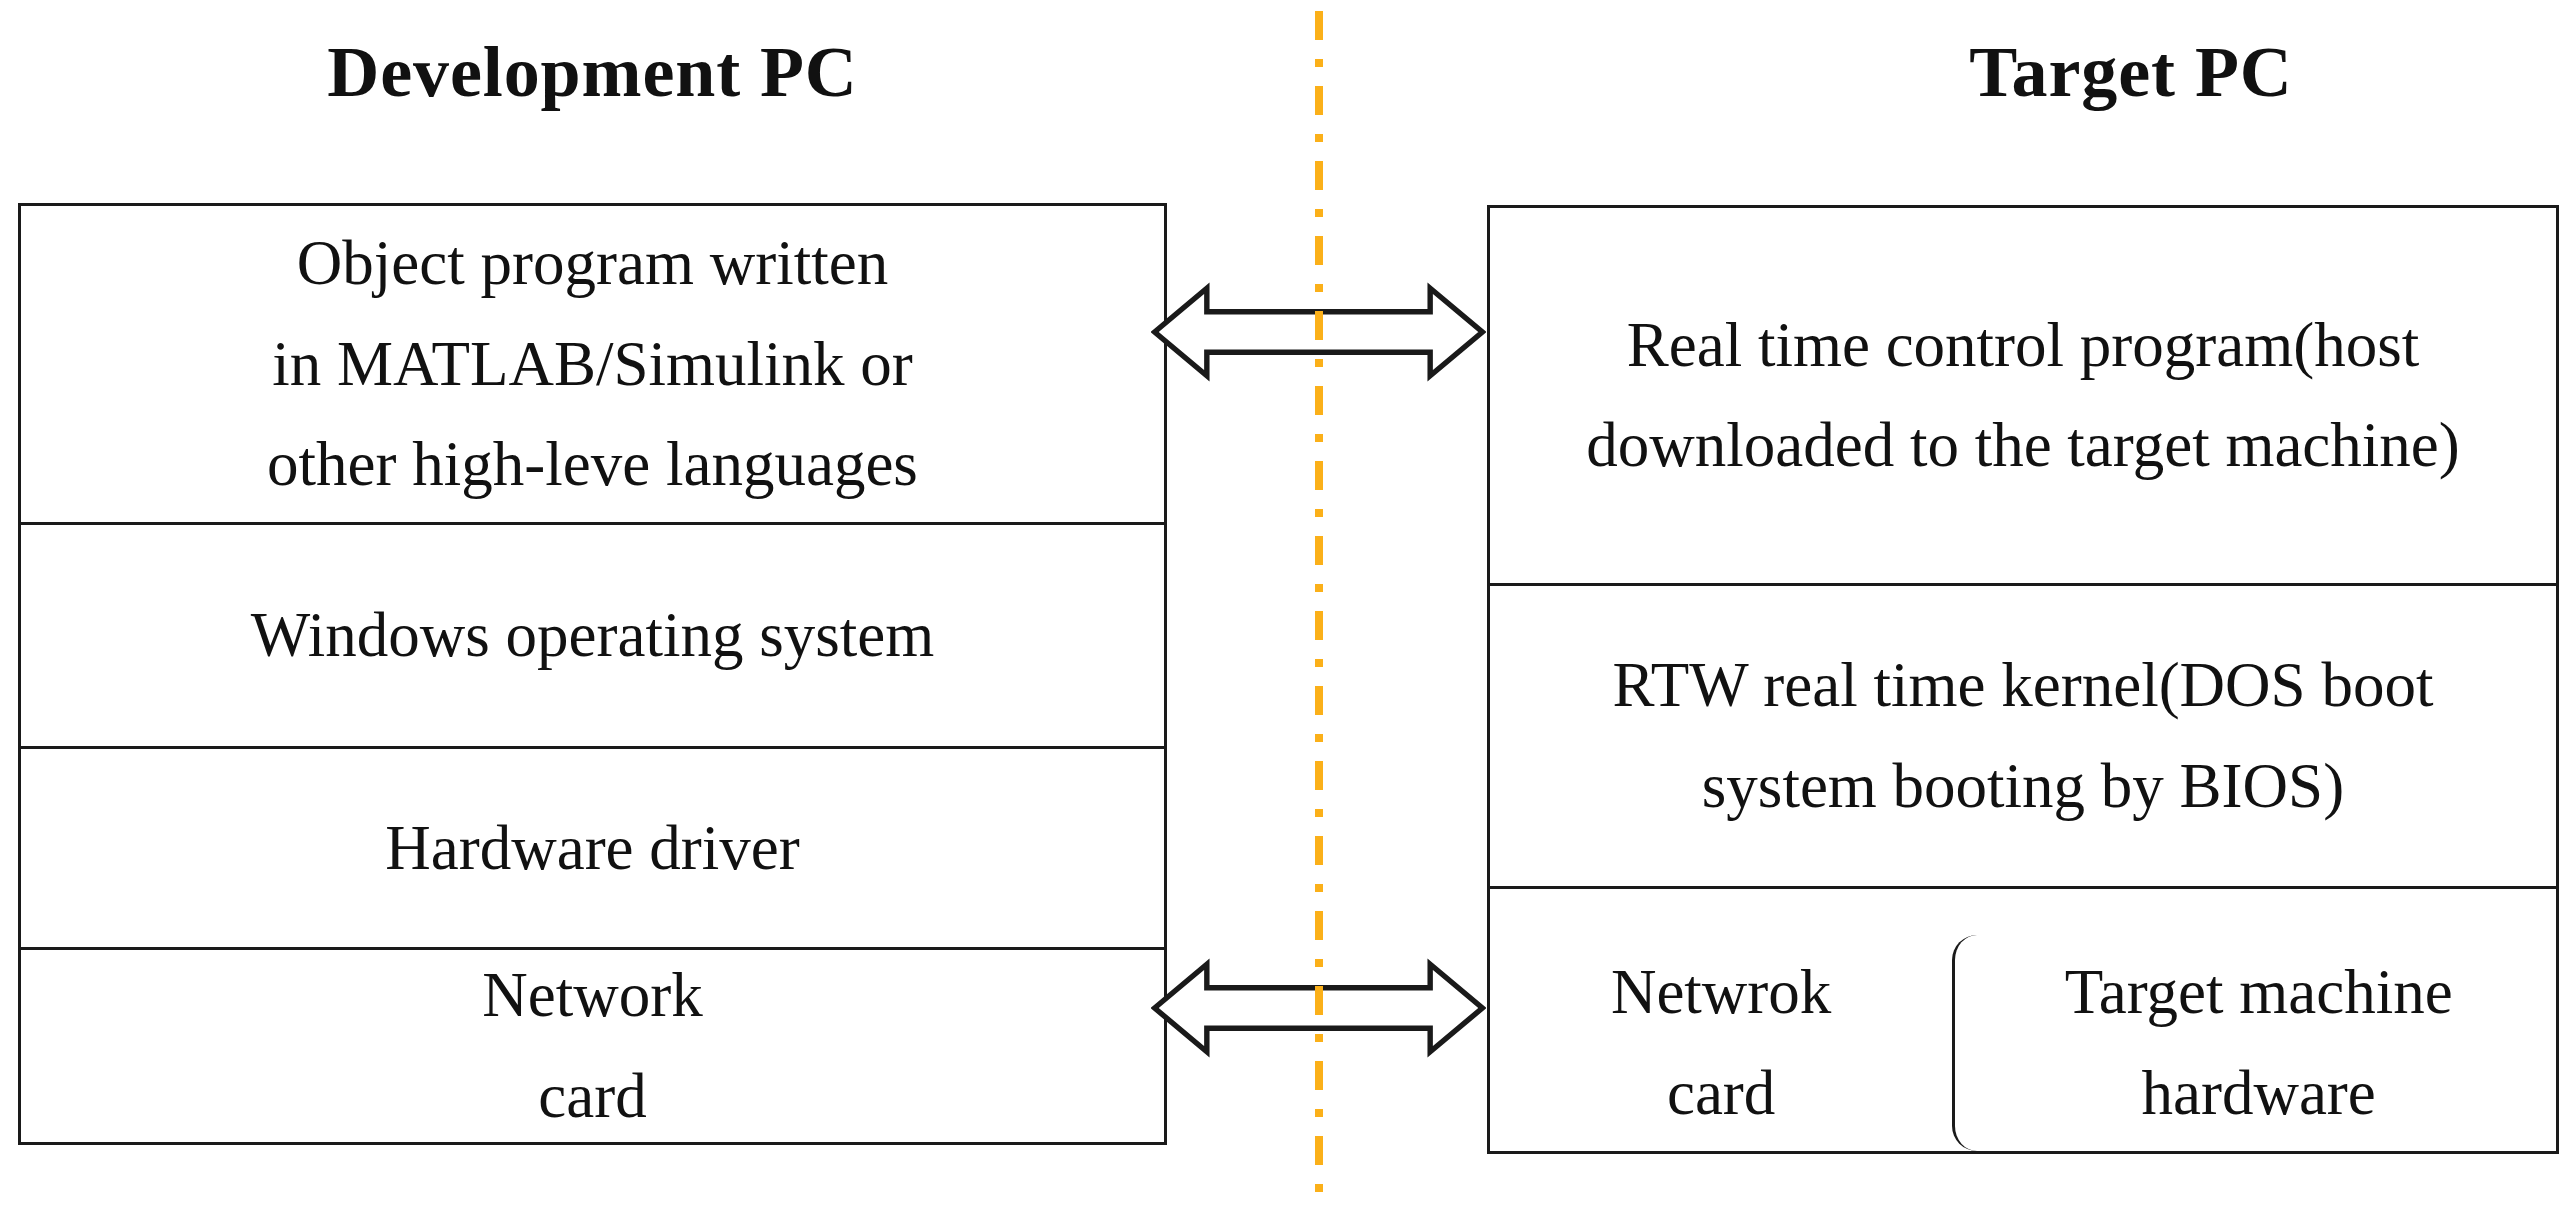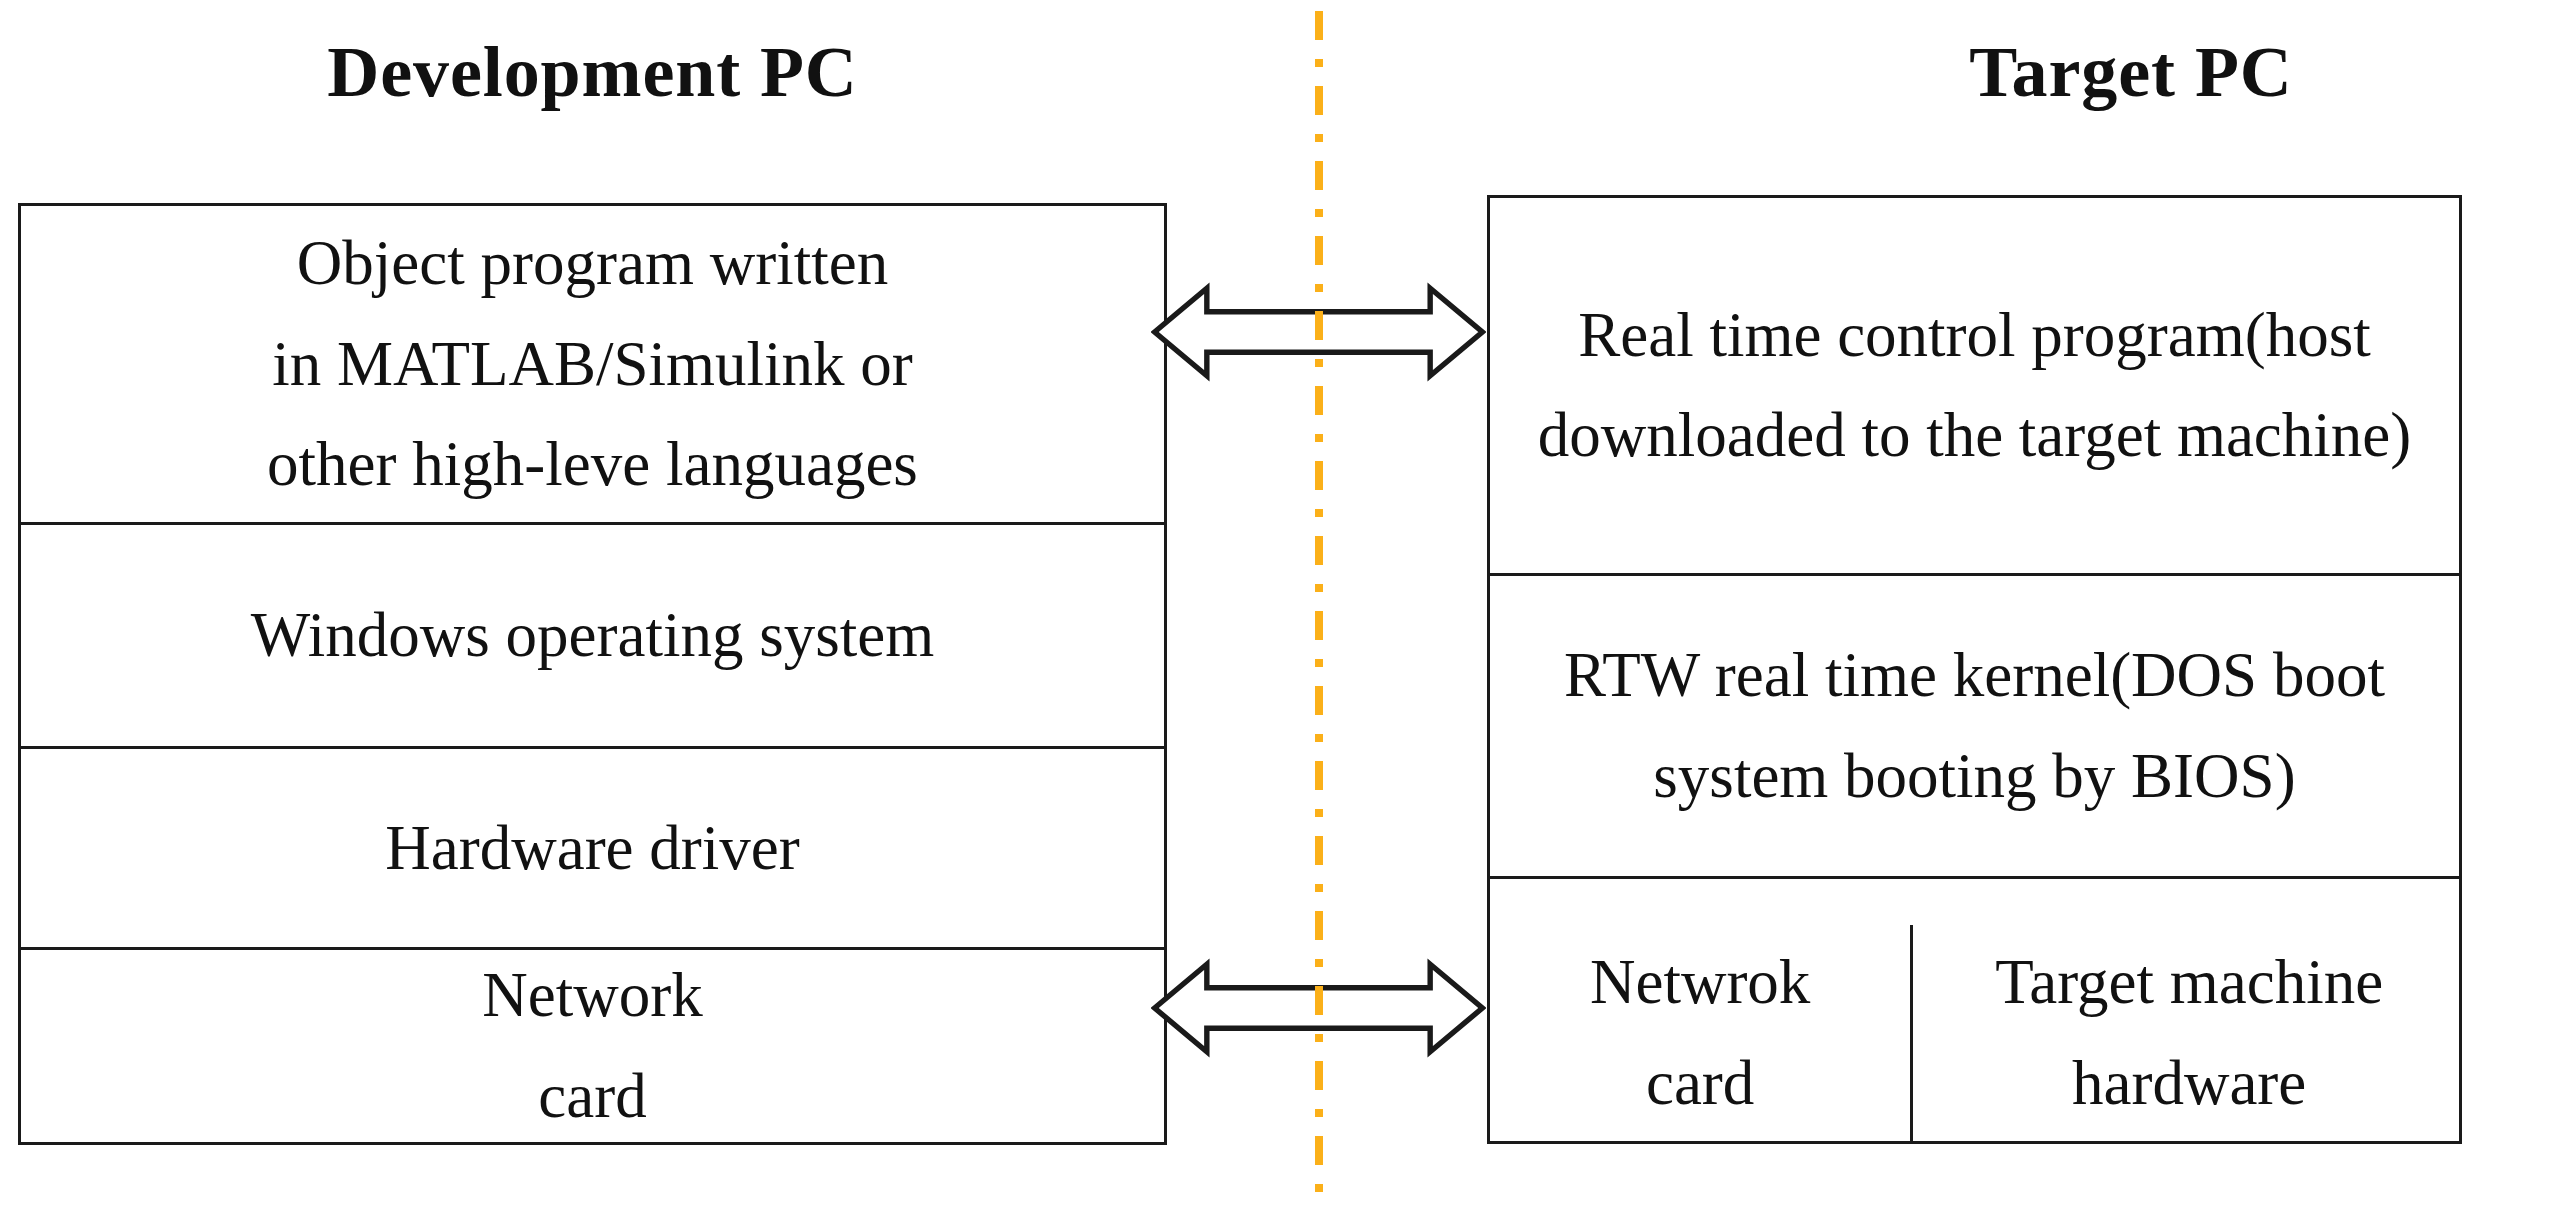--- a/index.html
+++ b/index.html
@@ -36,34 +36,35 @@
 
   .box{
     position:absolute;
     border:3.6px solid var(--line);
     display:flex;
     flex-direction:column;
     background:var(--bg);
     z-index:1;
   }
   .box-left{left:18px;top:203px;width:1149px;height:942px;}
-  .box-right{left:1487px;top:195px;width:975px;height:949px;}
+  .box-right{left:1487px;top:205px;width:1072px;height:949px;}
   .row{display:flex;flex-direction:row;min-height:0;}
   .row + .row{border-top:3.6px solid var(--line);}
   .cell{
     flex:1;
     display:flex;
     align-items:center;
     justify-content:center;
     text-align:center;
     font-size:63px;
     line-height:1.6;
     white-space:pre-line;
     padding:7.2px 18px;
     min-width:0;
+    border-radius:25px;
   }
   .cell + .cell{border-left:3.6px solid var(--line);}
 
   
   .lrow1{flex:356 0 0;}
   .lrow2{flex:249 0 0;}
   .lrow3{flex:224 0 0;}
   .lrow4{flex:216 0 0;}
   .lcell-obj{flex:925 0 0;}
   .lcell-rtw{flex:350 0 0;}

